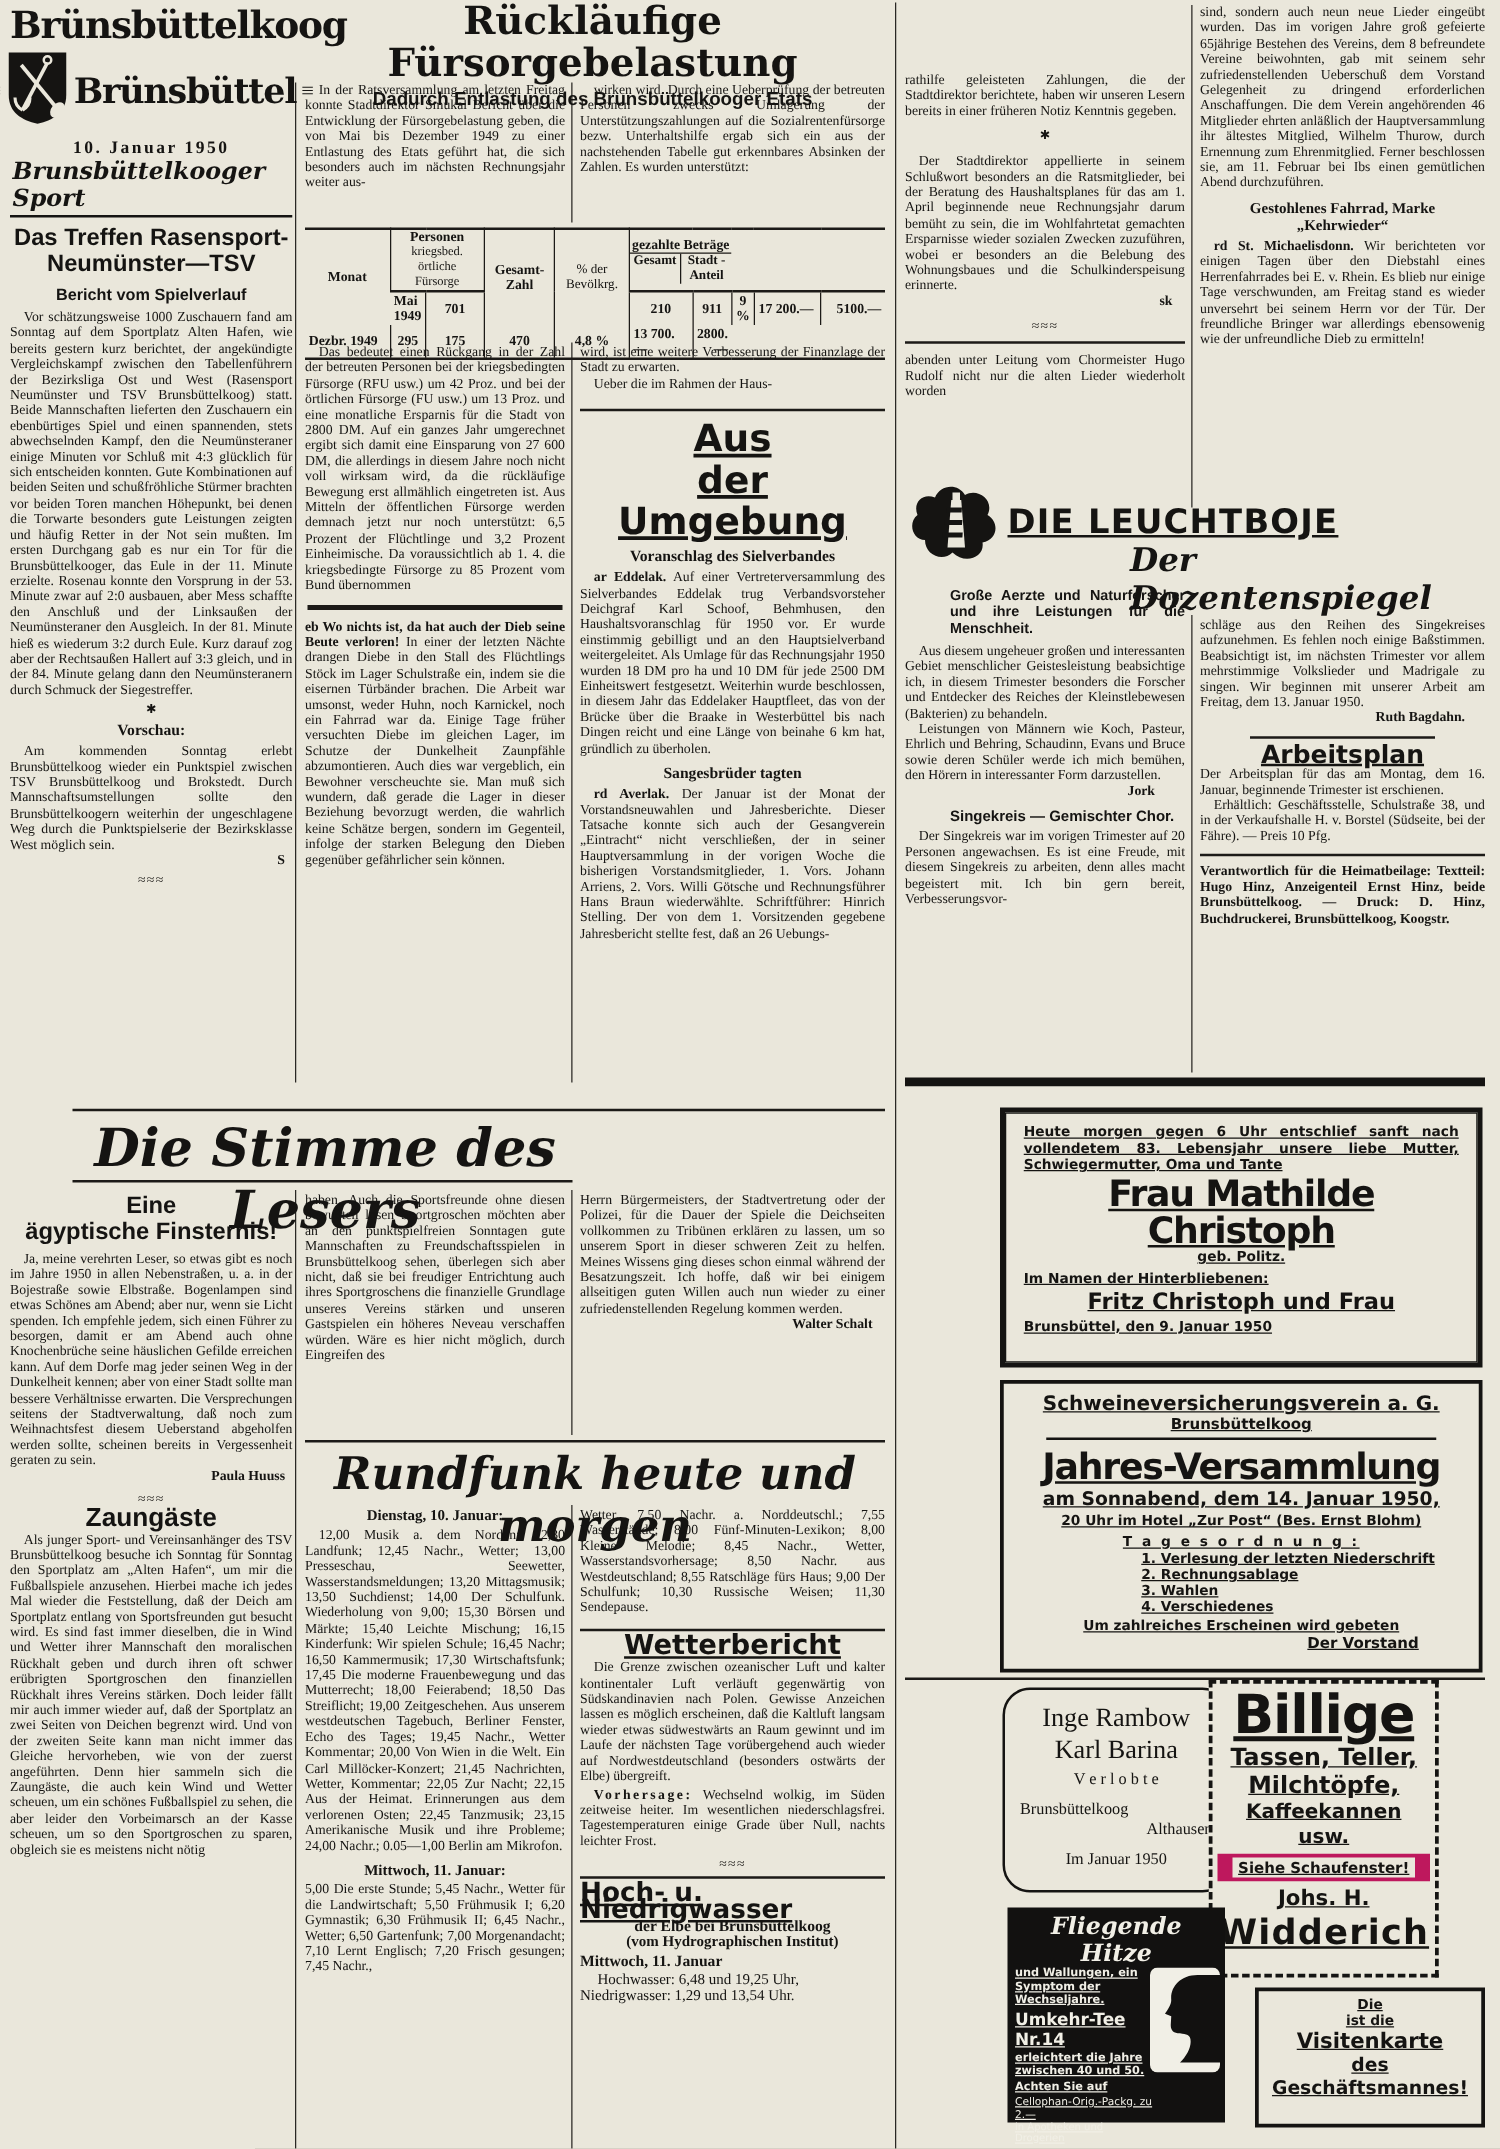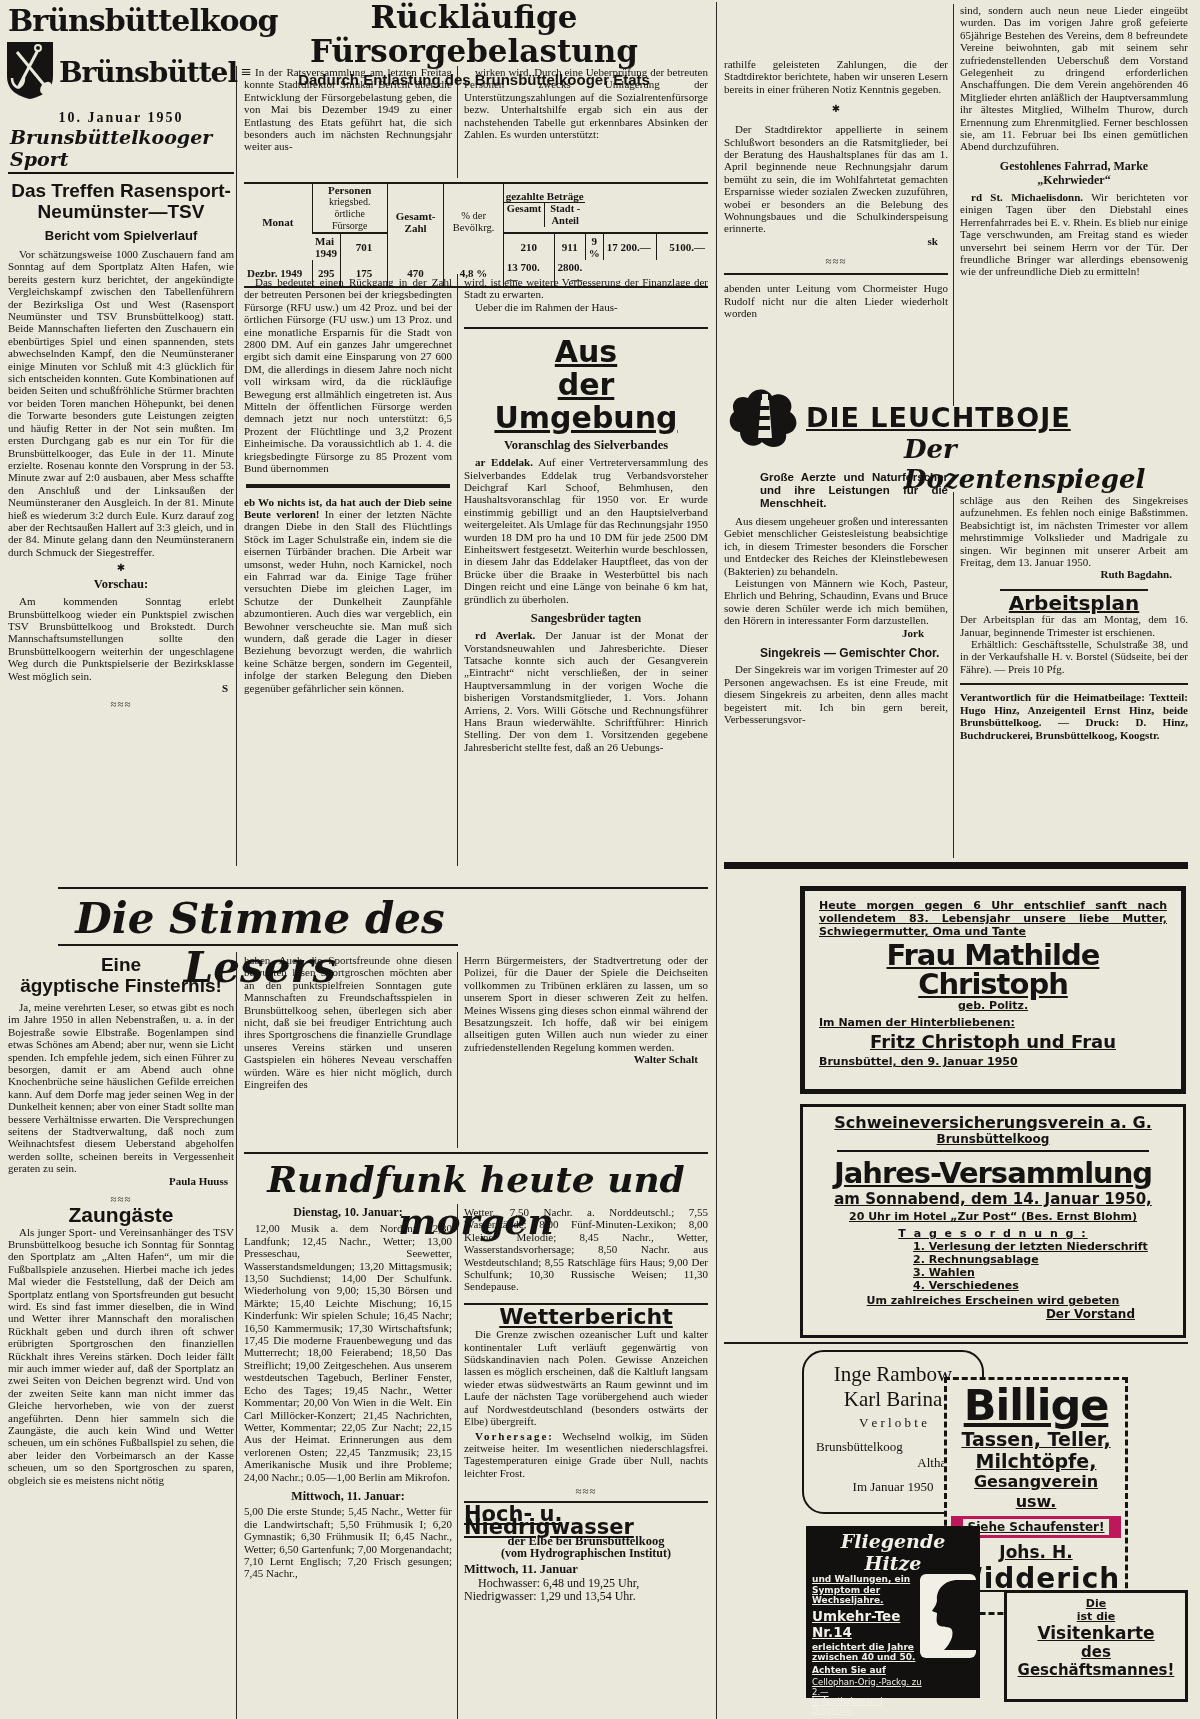--- a/index.html
+++ b/index.html
@@ -310,25 +310,25 @@
 
   <div class="adbox" style="left:802px;top:1350px;width:182px;height:164px;border:2px solid #151412;border-radius:22px;box-sizing:border-box;padding:10px 12px;">
     <div class="c" style="font-size:21px;">Inge Rambow</div>
     <div class="c" style="font-size:21px;">Karl Barina</div>
     <div class="c" style="font-size:13px;margin-top:3px;">V e r l o b t e</div>
     <div style="font-size:13px;margin-top:8px;">Brunsbüttelkoog</div>
     <div class="r" style="font-size:13px;">Althausen</div>
     <div class="c" style="font-size:13px;margin-top:8px;">Im Januar 1950</div>
   </div>
 
-  <div class="adbox geo" style="left:944px;top:1344px;width:184px;height:238px;border:3px dashed #151412;box-sizing:border-box;padding:2px 4px;margin-top:33px;">
+  <div class="adbox geo" style="left:967px;top:1344px;width:184px;height:238px;border:3px dashed #151412;box-sizing:border-box;padding:2px 4px;">
     <div class="b c" style="font-size:43px;line-height:46px;letter-spacing:-1px;">Billige</div>
     <div class="b c" style="font-size:19px;line-height:22px;">Tassen, Teller,</div>
     <div class="b c" style="font-size:19px;line-height:22px;">Milchtöpfe,</div>
-    <div class="b c" style="font-size:16px;line-height:20px;">Gesangverein usw.</div>
+    <div class="b c" style="font-size:16px;line-height:20px;">Kaffeekannen usw.</div>
     <div style="background:#be185d;padding:3px 12px;margin:4px 0;">
       <div class="b c" style="background:#eae7db;font-size:12px;padding:1px 0;">Siehe Schaufenster!</div>
     </div>
     <div class="b c" style="font-size:17px;">Johs. H.</div>
     <div class="b c" style="font-size:28px;letter-spacing:1px;">Widderich</div>
   </div>
 
   <div class="adbox blackad" style="left:806px;top:1526px;width:174px;height:172px;box-sizing:border-box;padding:4px 6px;">
     <div class="script c" style="font-size:19px;color:#f1efe6;">Fliegende Hitze</div>
     <div style="position:relative;">

